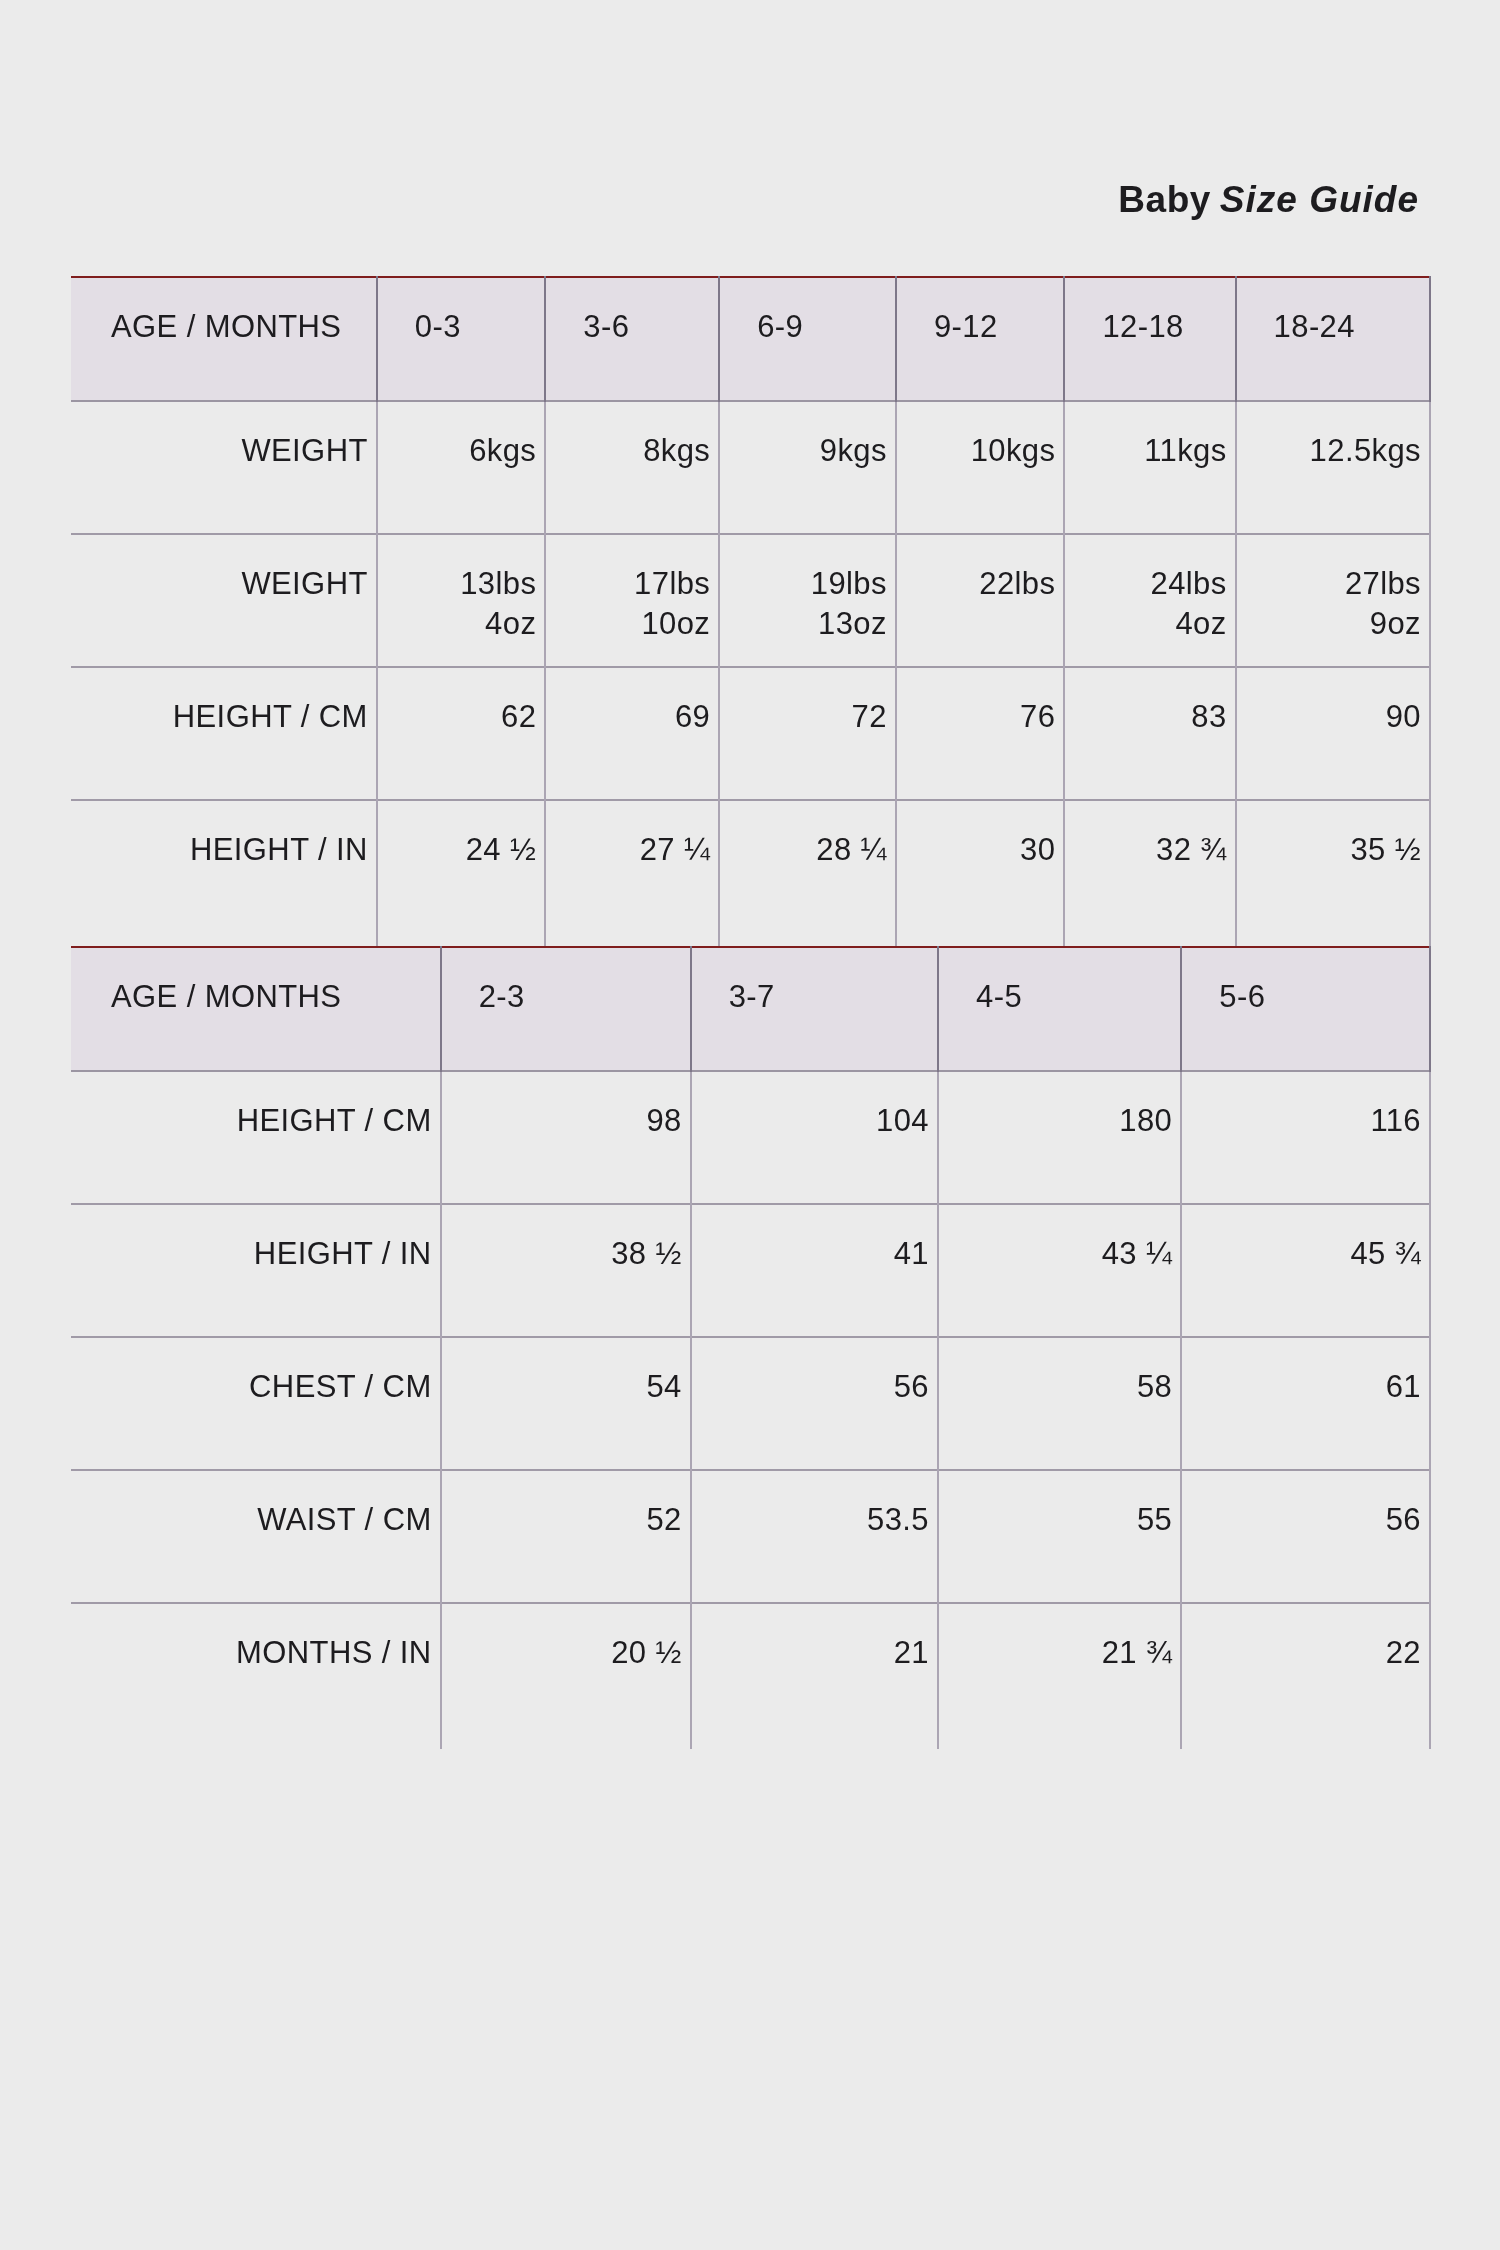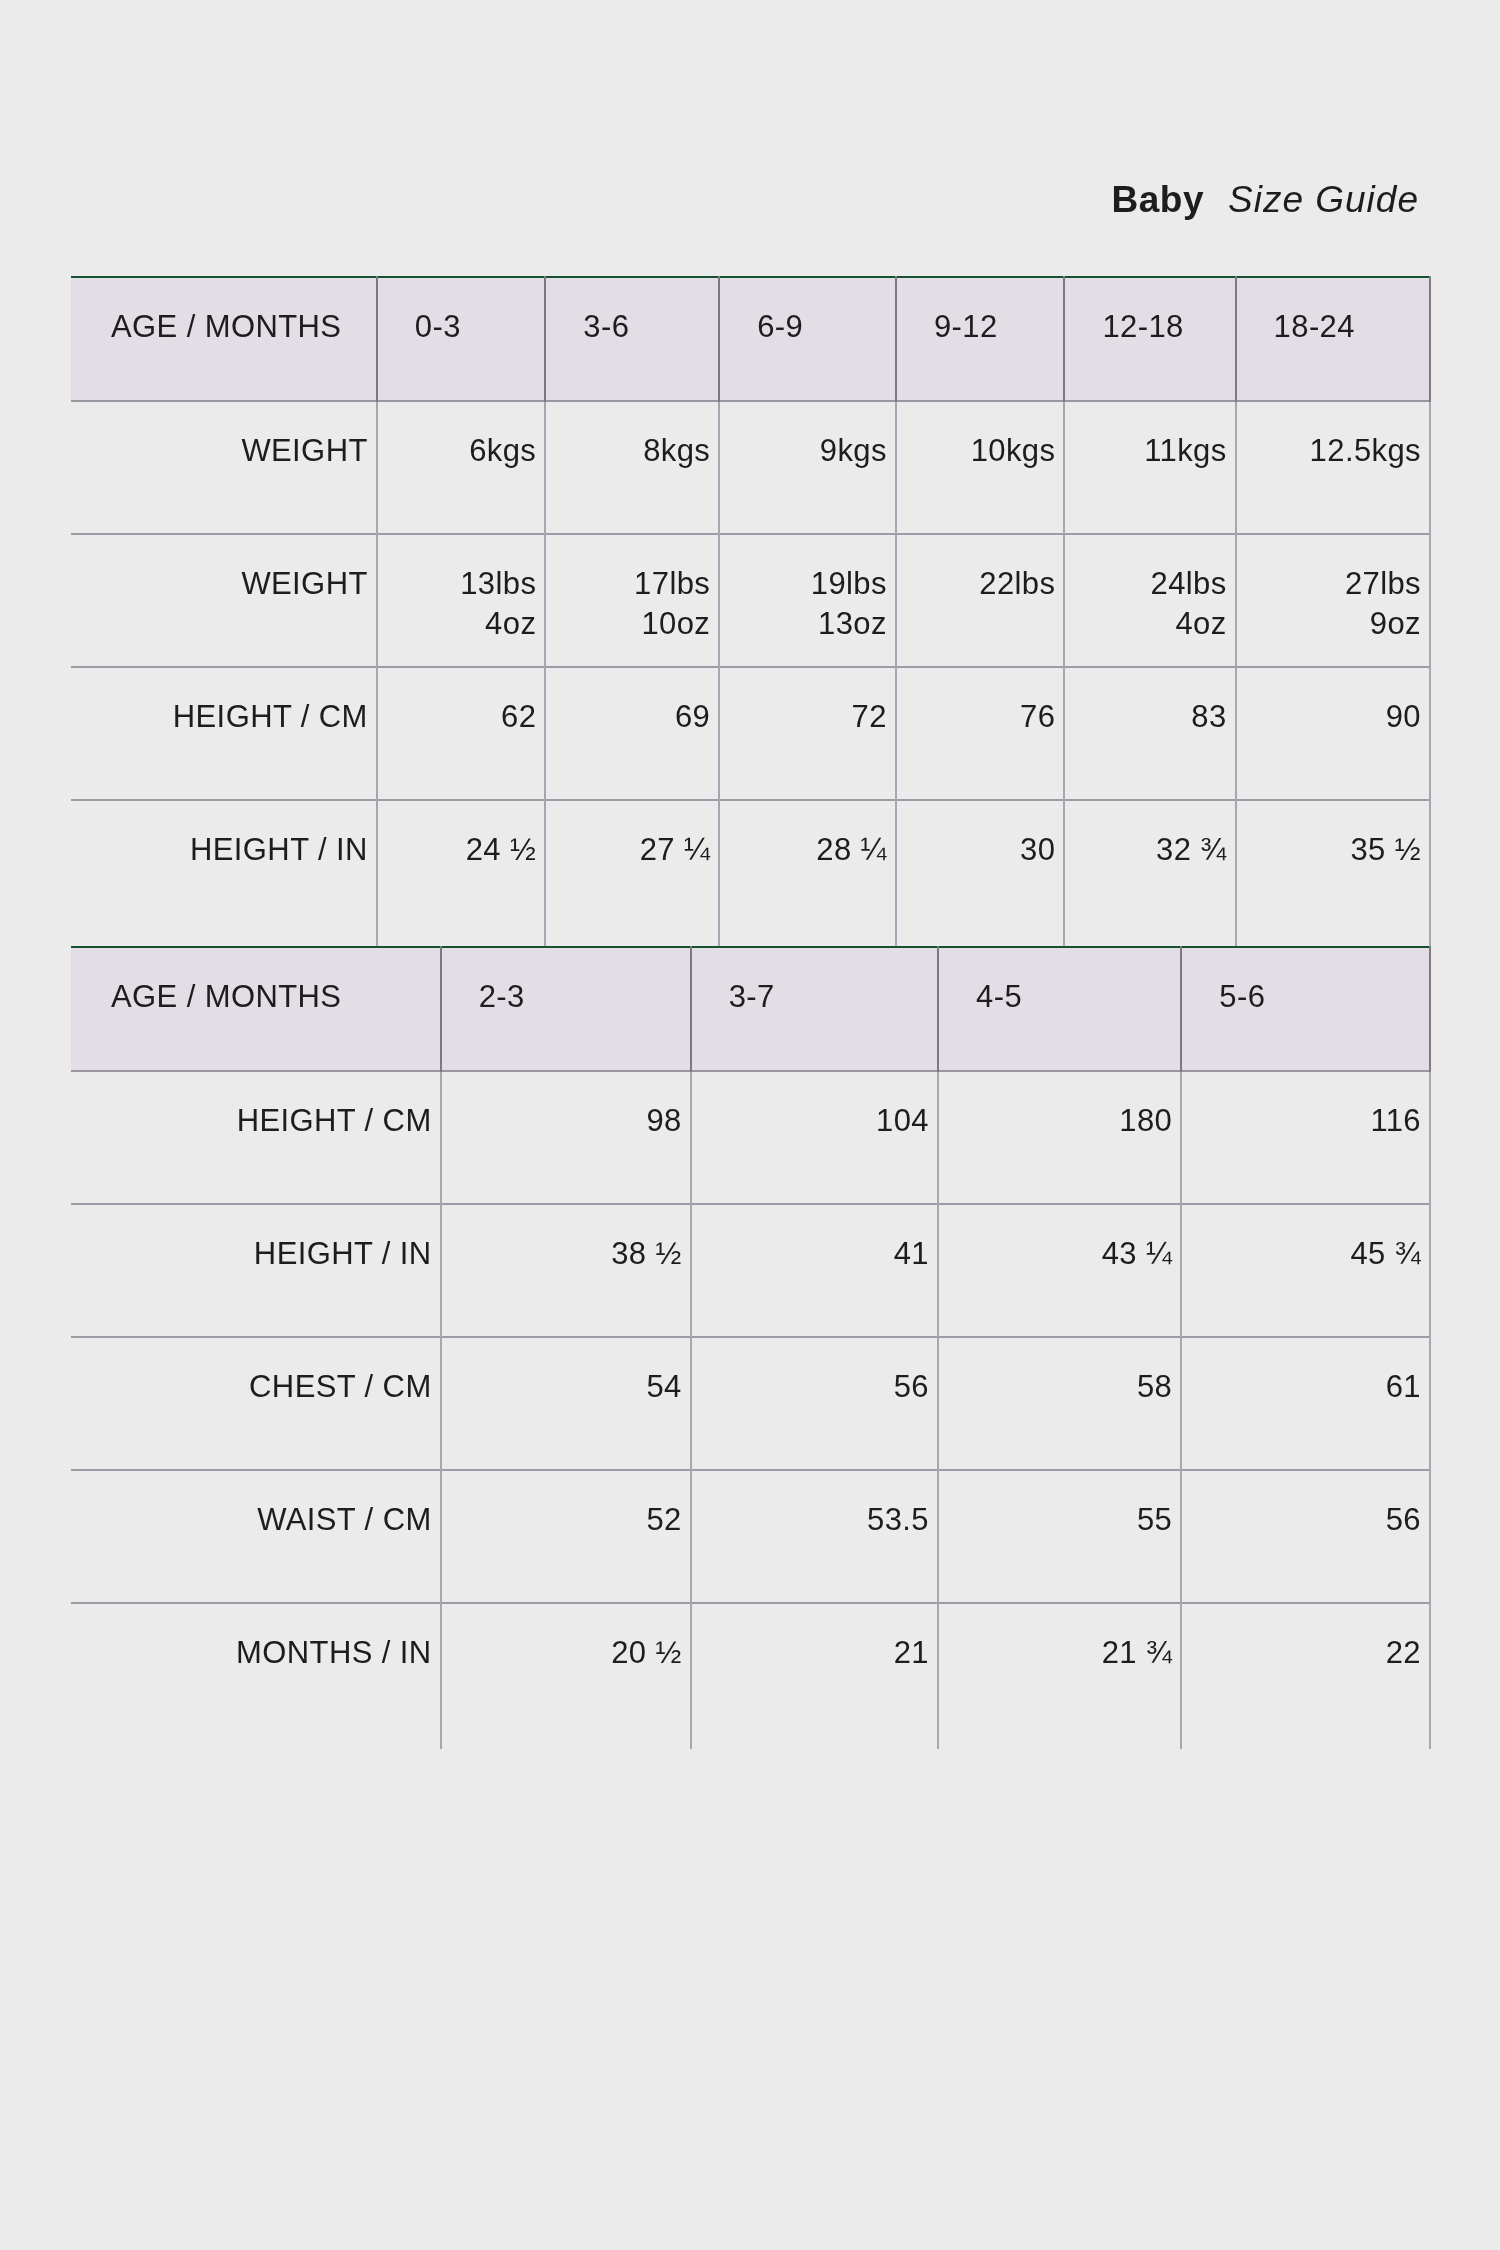--- a/index.html
+++ b/index.html
@@ -14,30 +14,30 @@
   .page { padding: 0 69px 0 71px; }
 
   .size-title {
     text-align: right;
     padding-right: 12px;
     font-size: 37px;
     line-height: 1.2;
     white-space: nowrap;
   }
   .size-title .title-bold { font-weight: 700; letter-spacing: 0.5px; }
-  .size-title .title-italic { font-style: italic; font-weight: 400; letter-spacing: 1px; margin-left: 24px; }
+  .size-title .title-italic { font-style: italic; font-weight: 700; letter-spacing: 1px; margin-left: 9px; }
 
   .title-baby { margin: 178px 0 54px 0; }
   .title-girls-boys { margin: 126px 0 58px 0; }
 
   table.size-table {
     width: 100%;
     border-collapse: collapse;
     table-layout: fixed;
-    border-top: 2px solid #14532d;
+    border-top: 2px solid #7f1d1d;
   }
   .size-table th, .size-table td {
     text-align: left;
     vertical-align: top;
     font-weight: 400;
     font-size: 31px;
     line-height: 1.28;
     letter-spacing: 0.4px;
     padding: 29px 8px 0 37px;
     white-space: pre-line;

